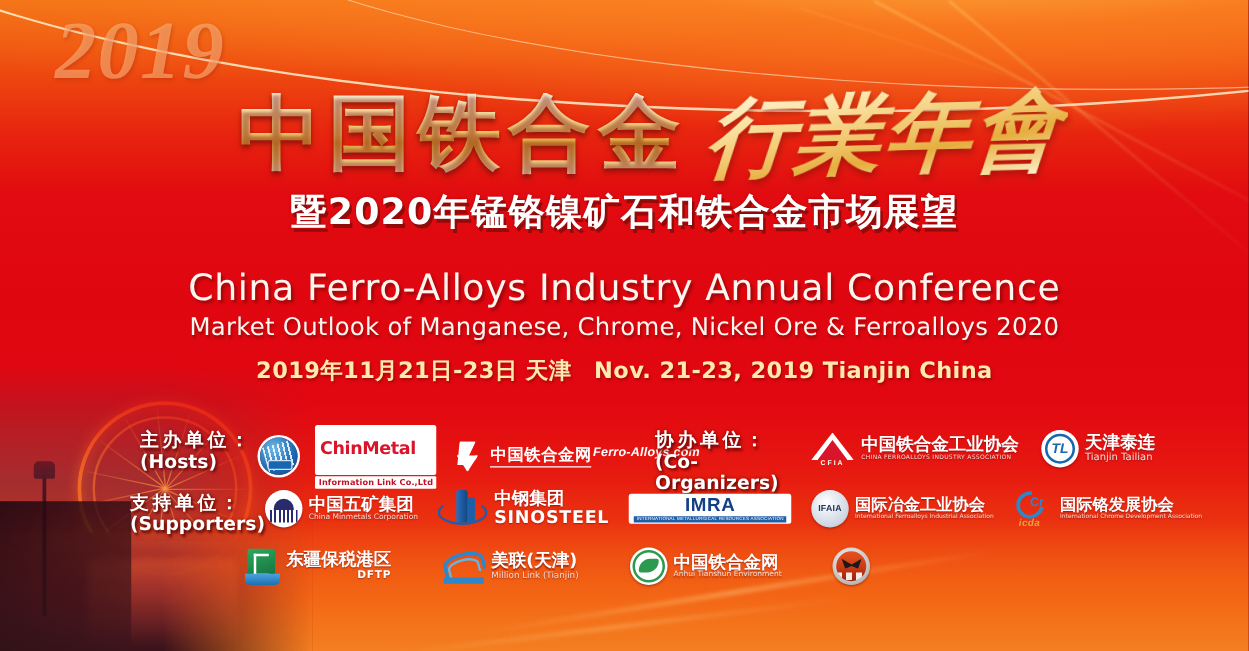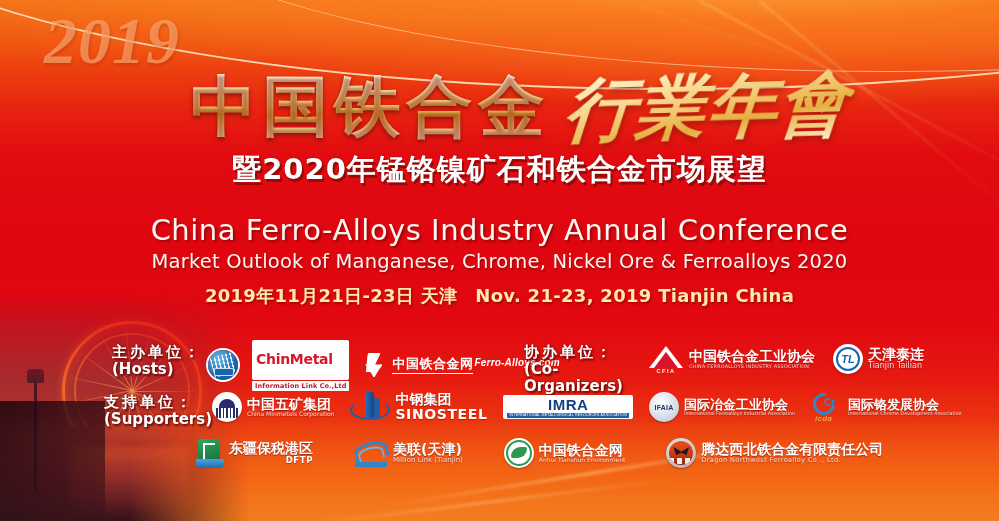--- a/index.html
+++ b/index.html
@@ -730,21 +730,17 @@
           <span class="en" style="font-size:6px;">Anhui Tianshun Environment</span>
         </span>
       </div>
       <div class="logo">
         <span class="mark mk-dnw">
           <span class="inner">
               <span class="bird"></span>
               <span class="sea"></span>
             </span>
         </span>
-        <span class="txt">
-          <span class="cn" style="font-size:14px;">腾达西北铁合金有限责任公司</span>
-          <span class="en" style="font-size:6.5px;letter-spacing:.4px;">Dragon Northwest Ferroalloy Co ., Ltd.</span>
-        </span>
       </div>
     </div>
 
   </div>
 </div>
 
 </body></html>

